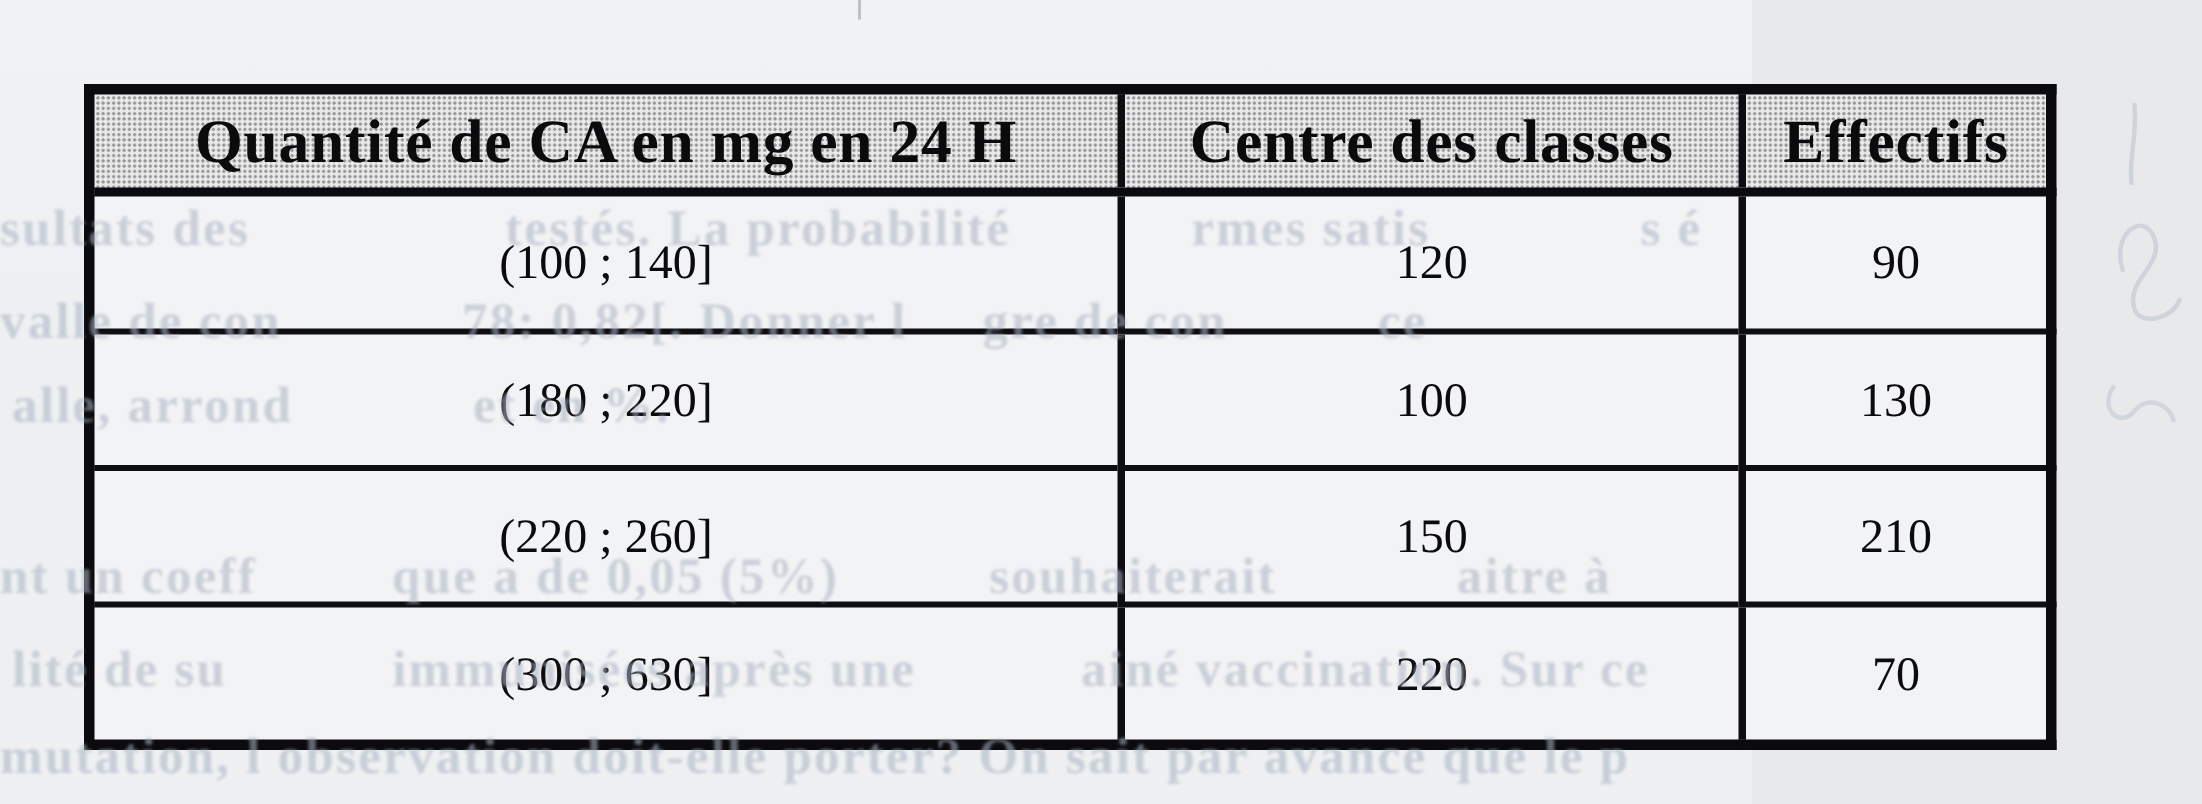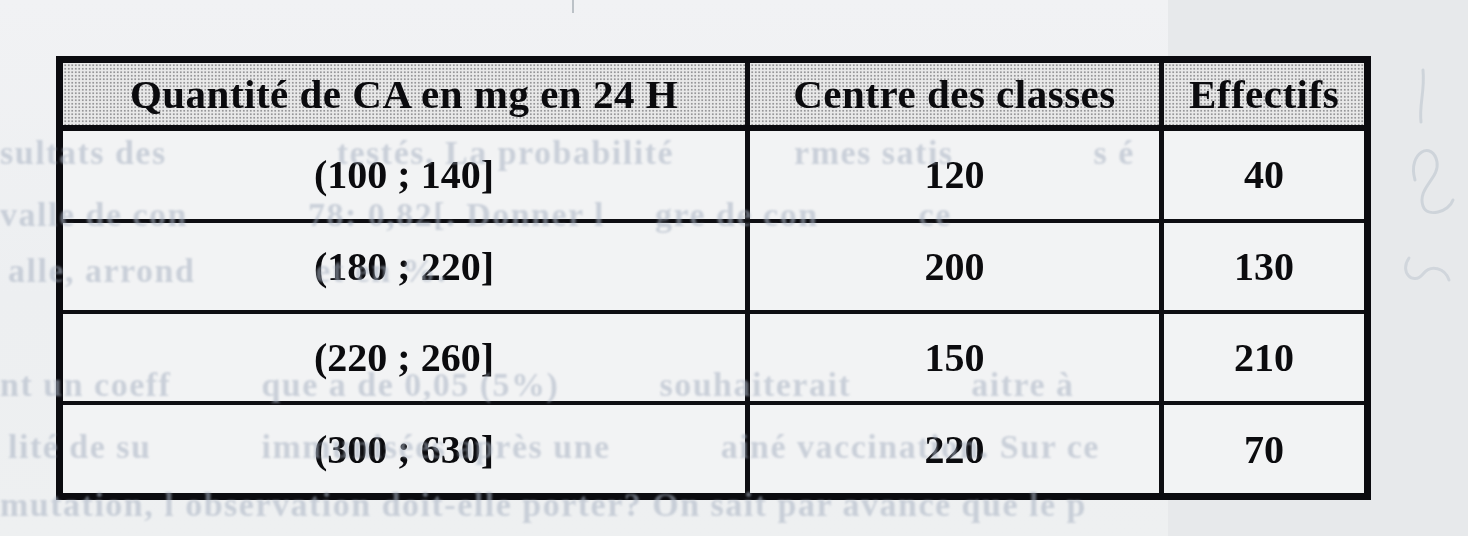--- a/index.html
+++ b/index.html
@@ -34,21 +34,21 @@
   .freq-table thead th{
     height:62px;
     font-weight:700;font-size:41px;letter-spacing:.5px;
     background-color:#e9e9e9;
     background-image:radial-gradient(circle,rgba(35,35,40,.42) .9px,rgba(0,0,0,0) 1.05px);
     background-size:3.5px 3.5px;
     border-bottom:6px solid #0b0b0f;
   }
   .freq-table tbody td{
     height:60px;
-    font-weight:700;font-size:40px;
+    font-weight:400;font-size:32px;
   }
   
   .ghost{
     position:absolute;z-index:3;pointer-events:none;
     font-weight:700;font-size:34px;
     color:#a9b3c3;opacity:.55;
     filter:blur(1.1px);
     white-space:pre;letter-spacing:1.5px;
     width:1468px;overflow:hidden;
   }
@@ -98,25 +98,25 @@
       <tr>
         <th>Quantité de CA en mg en 24 H</th>
         <th>Centre des classes</th>
         <th>Effectifs</th>
       </tr>
     </thead>
     <tbody>
       <tr>
         <td>(100 ; 140]</td>
         <td>120</td>
-        <td>40</td>
+        <td>90</td>
       </tr>
       <tr>
         <td>(180 ; 220]</td>
-        <td>200</td>
+        <td>100</td>
         <td>130</td>
       </tr>
       <tr>
         <td>(220 ; 260]</td>
         <td>150</td>
         <td>210</td>
       </tr>
       <tr>
         <td>(300 ; 630]</td>
         <td>220</td>

